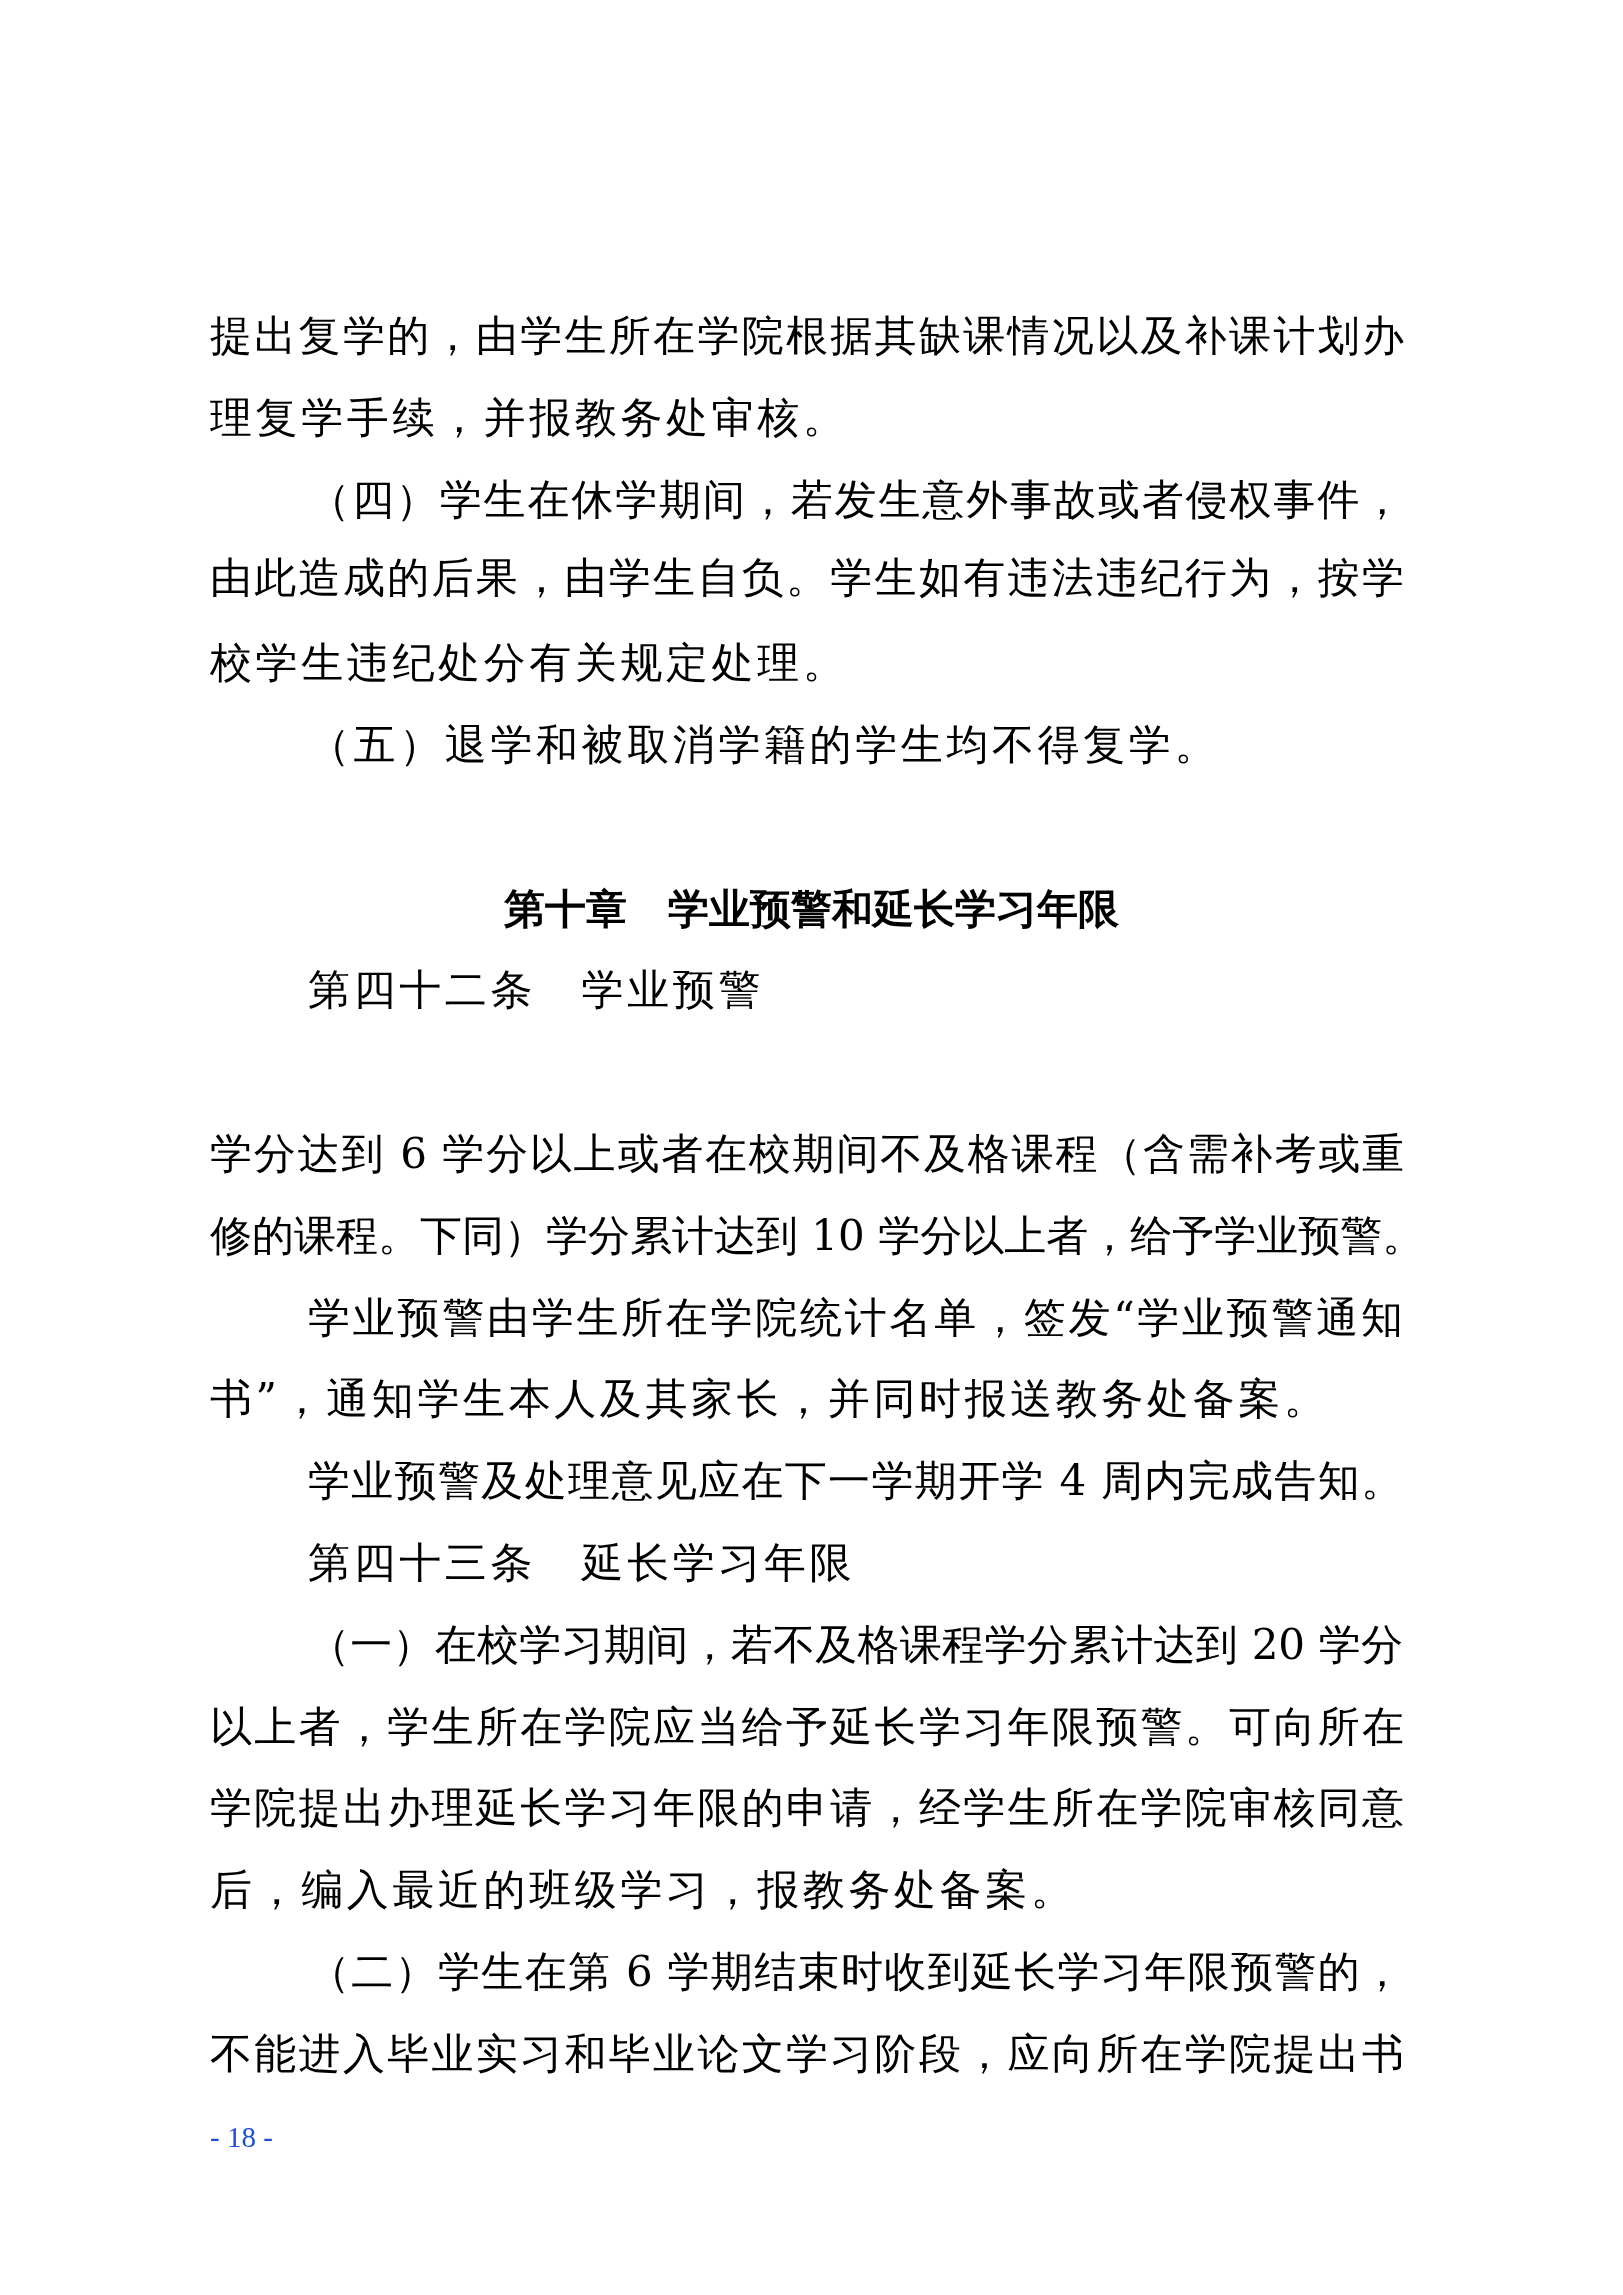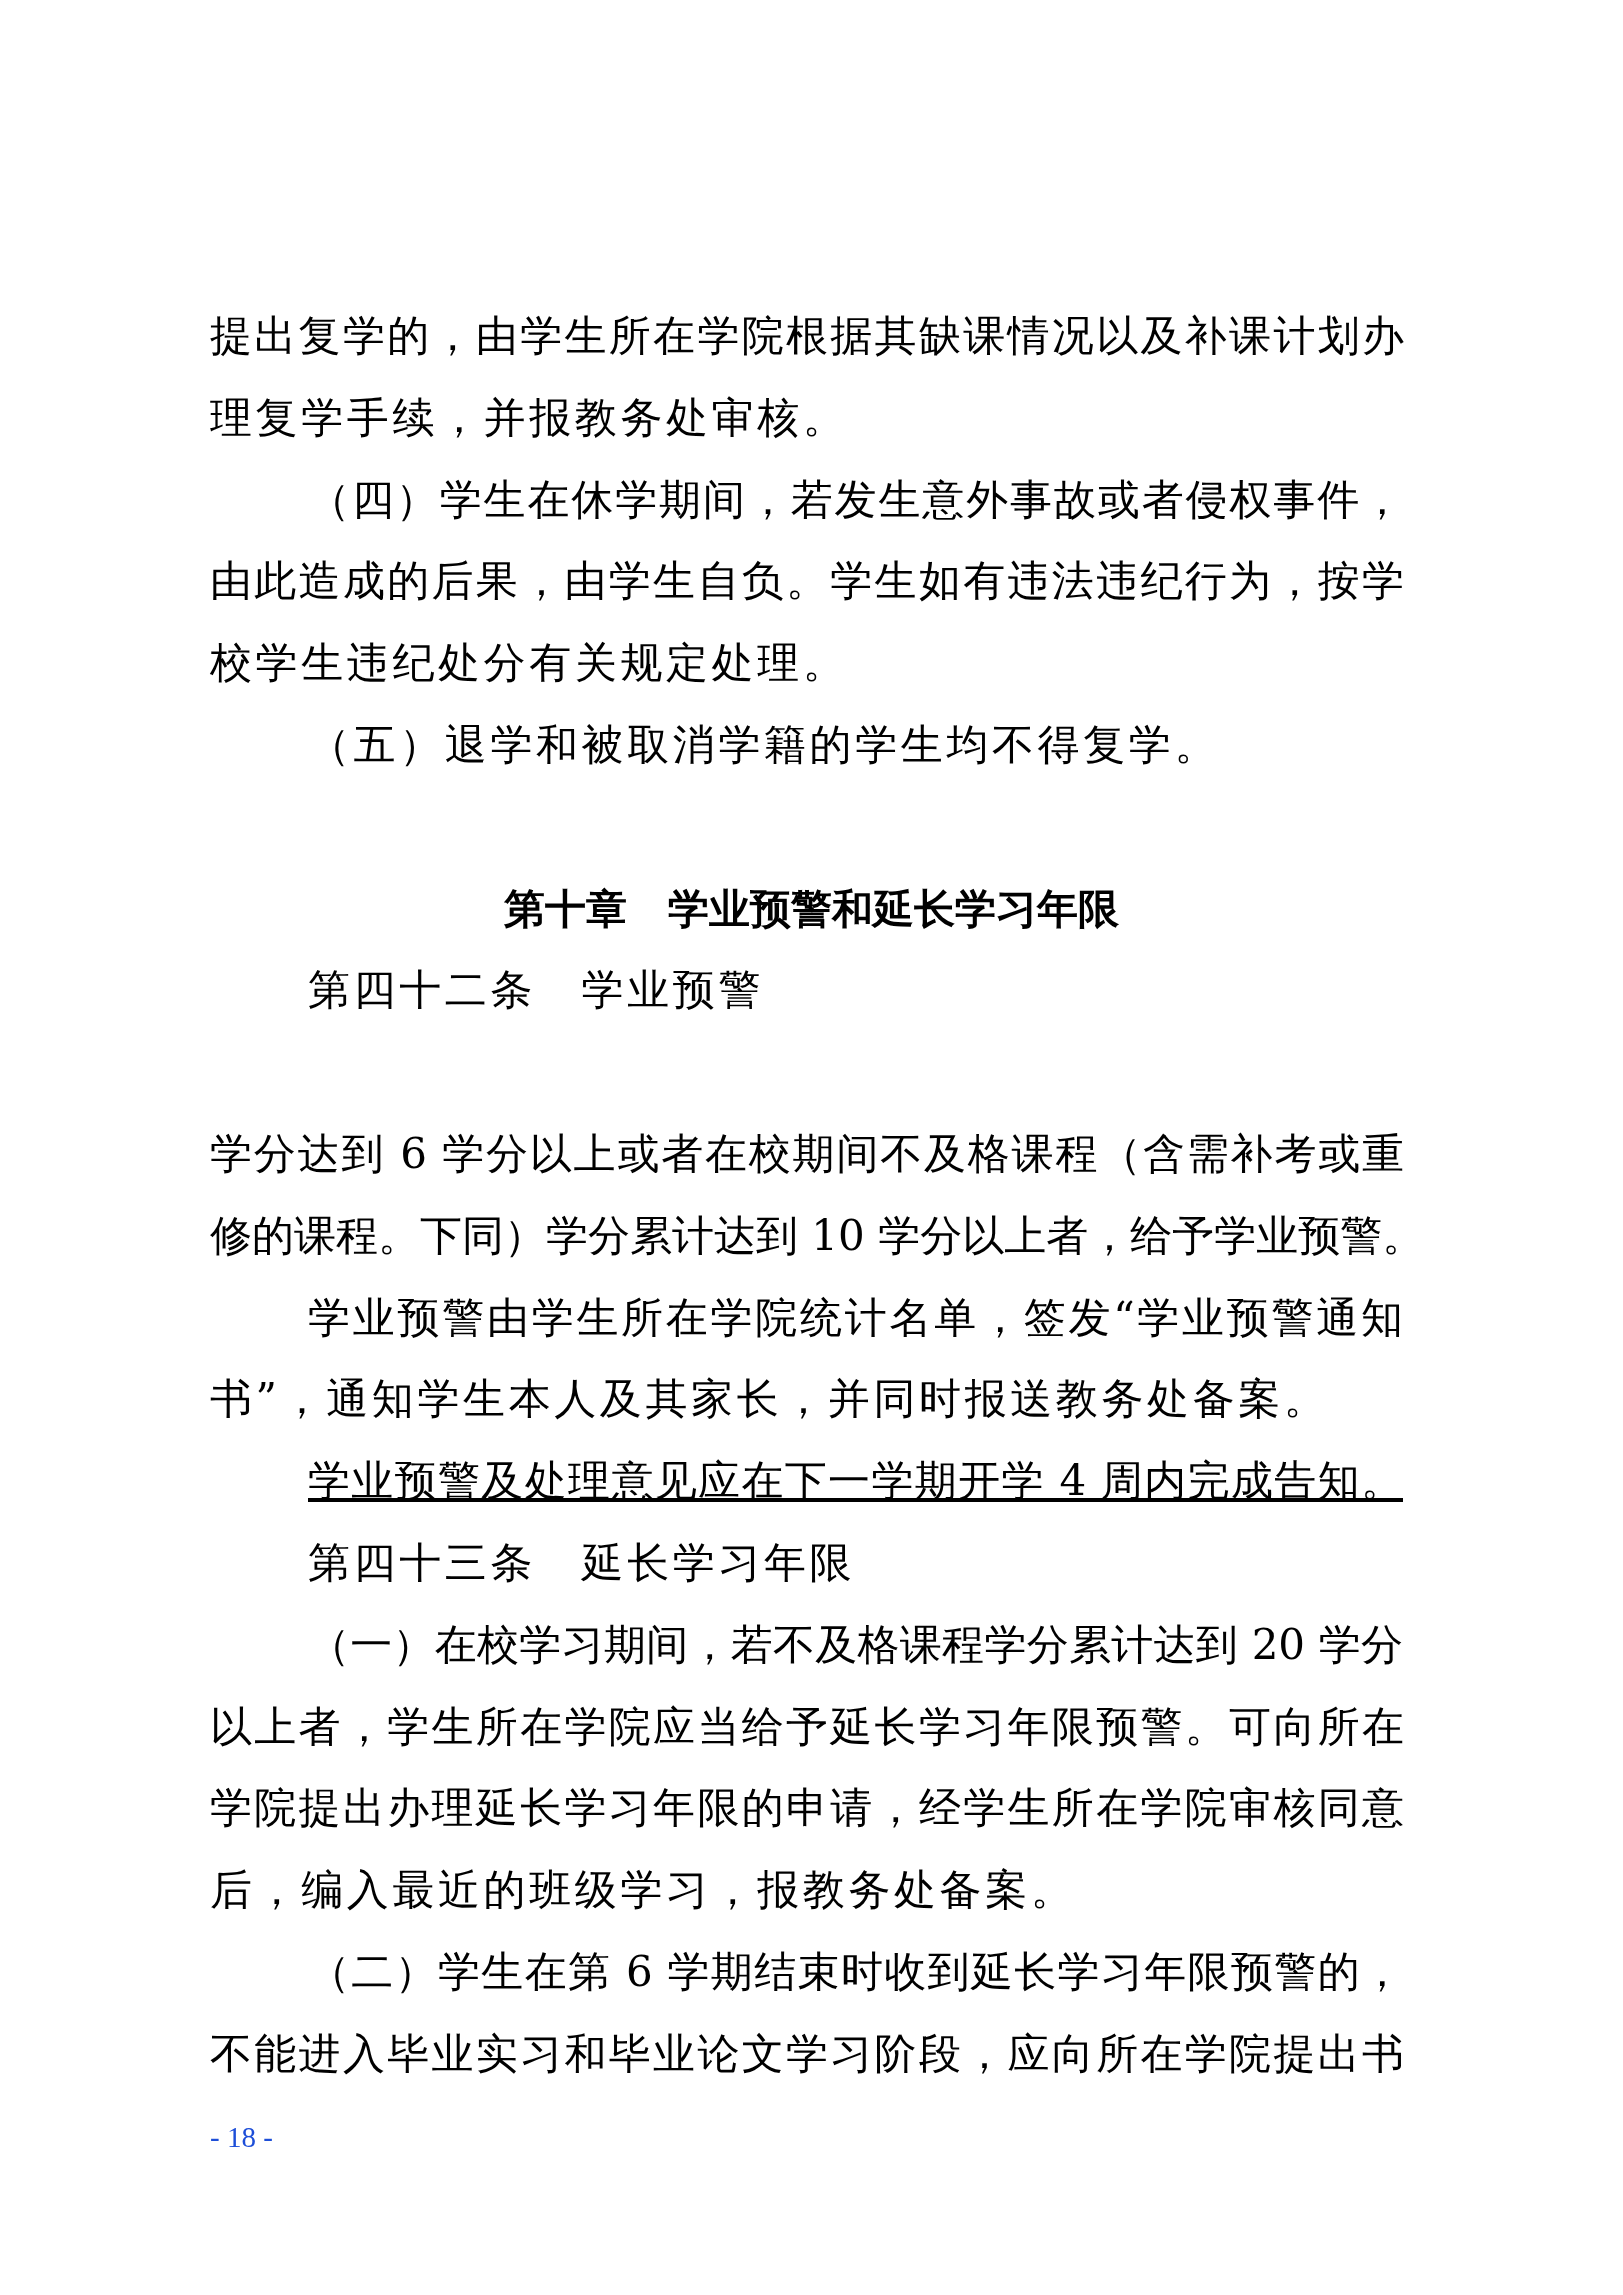--- a/index.html
+++ b/index.html
@@ -47,32 +47,32 @@
   }
 </style>
 </head>
 <body>
 
 <div class="page">
 
   <div class="line full" style="top:295px;">提出复学的，由学生所在学院根据其缺课情况以及补课计划办</div>
   <div class="line last" style="top:377px;">理复学手续，并报教务处审核。</div>
   <div class="line full indent" style="top:459px;">（四）学生在休学期间，若发生意外事故或者侵权事件，</div>
-  <div class="line full" style="top:540px;">由此造成的后果，由学生自负。学生如有违法违纪行为，按学</div>
+  <div class="line full" style="top:540px;font-family:Liberation Mono, monospace;">由此造成的后果，由学生自负。学生如有违法违纪行为，按学</div>
   <div class="line last" style="top:622px;">校学生违纪处分有关规定处理。</div>
   <div class="line last indent" style="top:704px;">（五）退学和被取消学籍的学生均不得复学。</div>
 
   <div class="heading" style="top:868px;">第十章　学业预警和延长学习年限</div>
 
   <div class="line last indent article" style="top:949px;">第四十二条　学业预警</div>
   <div class="line full" style="top:1113px;">学分达到 6 学分以上或者在校期间不及格课程（含需补考或重</div>
   <div class="line full" style="top:1195px;">修的课程。下同）学分累计达到 10 学分以上者，给予学业预警。</div>
   <div class="line full indent" style="top:1277px;">学业预警由学生所在学院统计名单，签发“学业预警通知</div>
   <div class="line last" style="top:1358px;">书”，通知学生本人及其家长，并同时报送教务处备案。</div>
-  <div class="line full indent" style="top:1440px;text-decoration:underline;">学业预警及处理意见应在下一学期开学 4 周内完成告知。</div>
+  <div class="line full indent" style="top:1440px;">学业预警及处理意见应在下一学期开学 4 周内完成告知。</div>
   <div class="line last indent article" style="top:1522px;">第四十三条　延长学习年限</div>
   <div class="line full indent" style="top:1604px;">（一）在校学习期间，若不及格课程学分累计达到 20 学分</div>
   <div class="line full" style="top:1686px;">以上者，学生所在学院应当给予延长学习年限预警。可向所在</div>
   <div class="line full" style="top:1767px;">学院提出办理延长学习年限的申请，经学生所在学院审核同意</div>
   <div class="line last" style="top:1849px;">后，编入最近的班级学习，报教务处备案。</div>
   <div class="line full indent" style="top:1931px;">（二）学生在第 6 学期结束时收到延长学习年限预警的，</div>
   <div class="line full" style="top:2013px;">不能进入毕业实习和毕业论文学习阶段，应向所在学院提出书</div>
 
   <div class="pagenum">- 18 -</div>
 </div>

